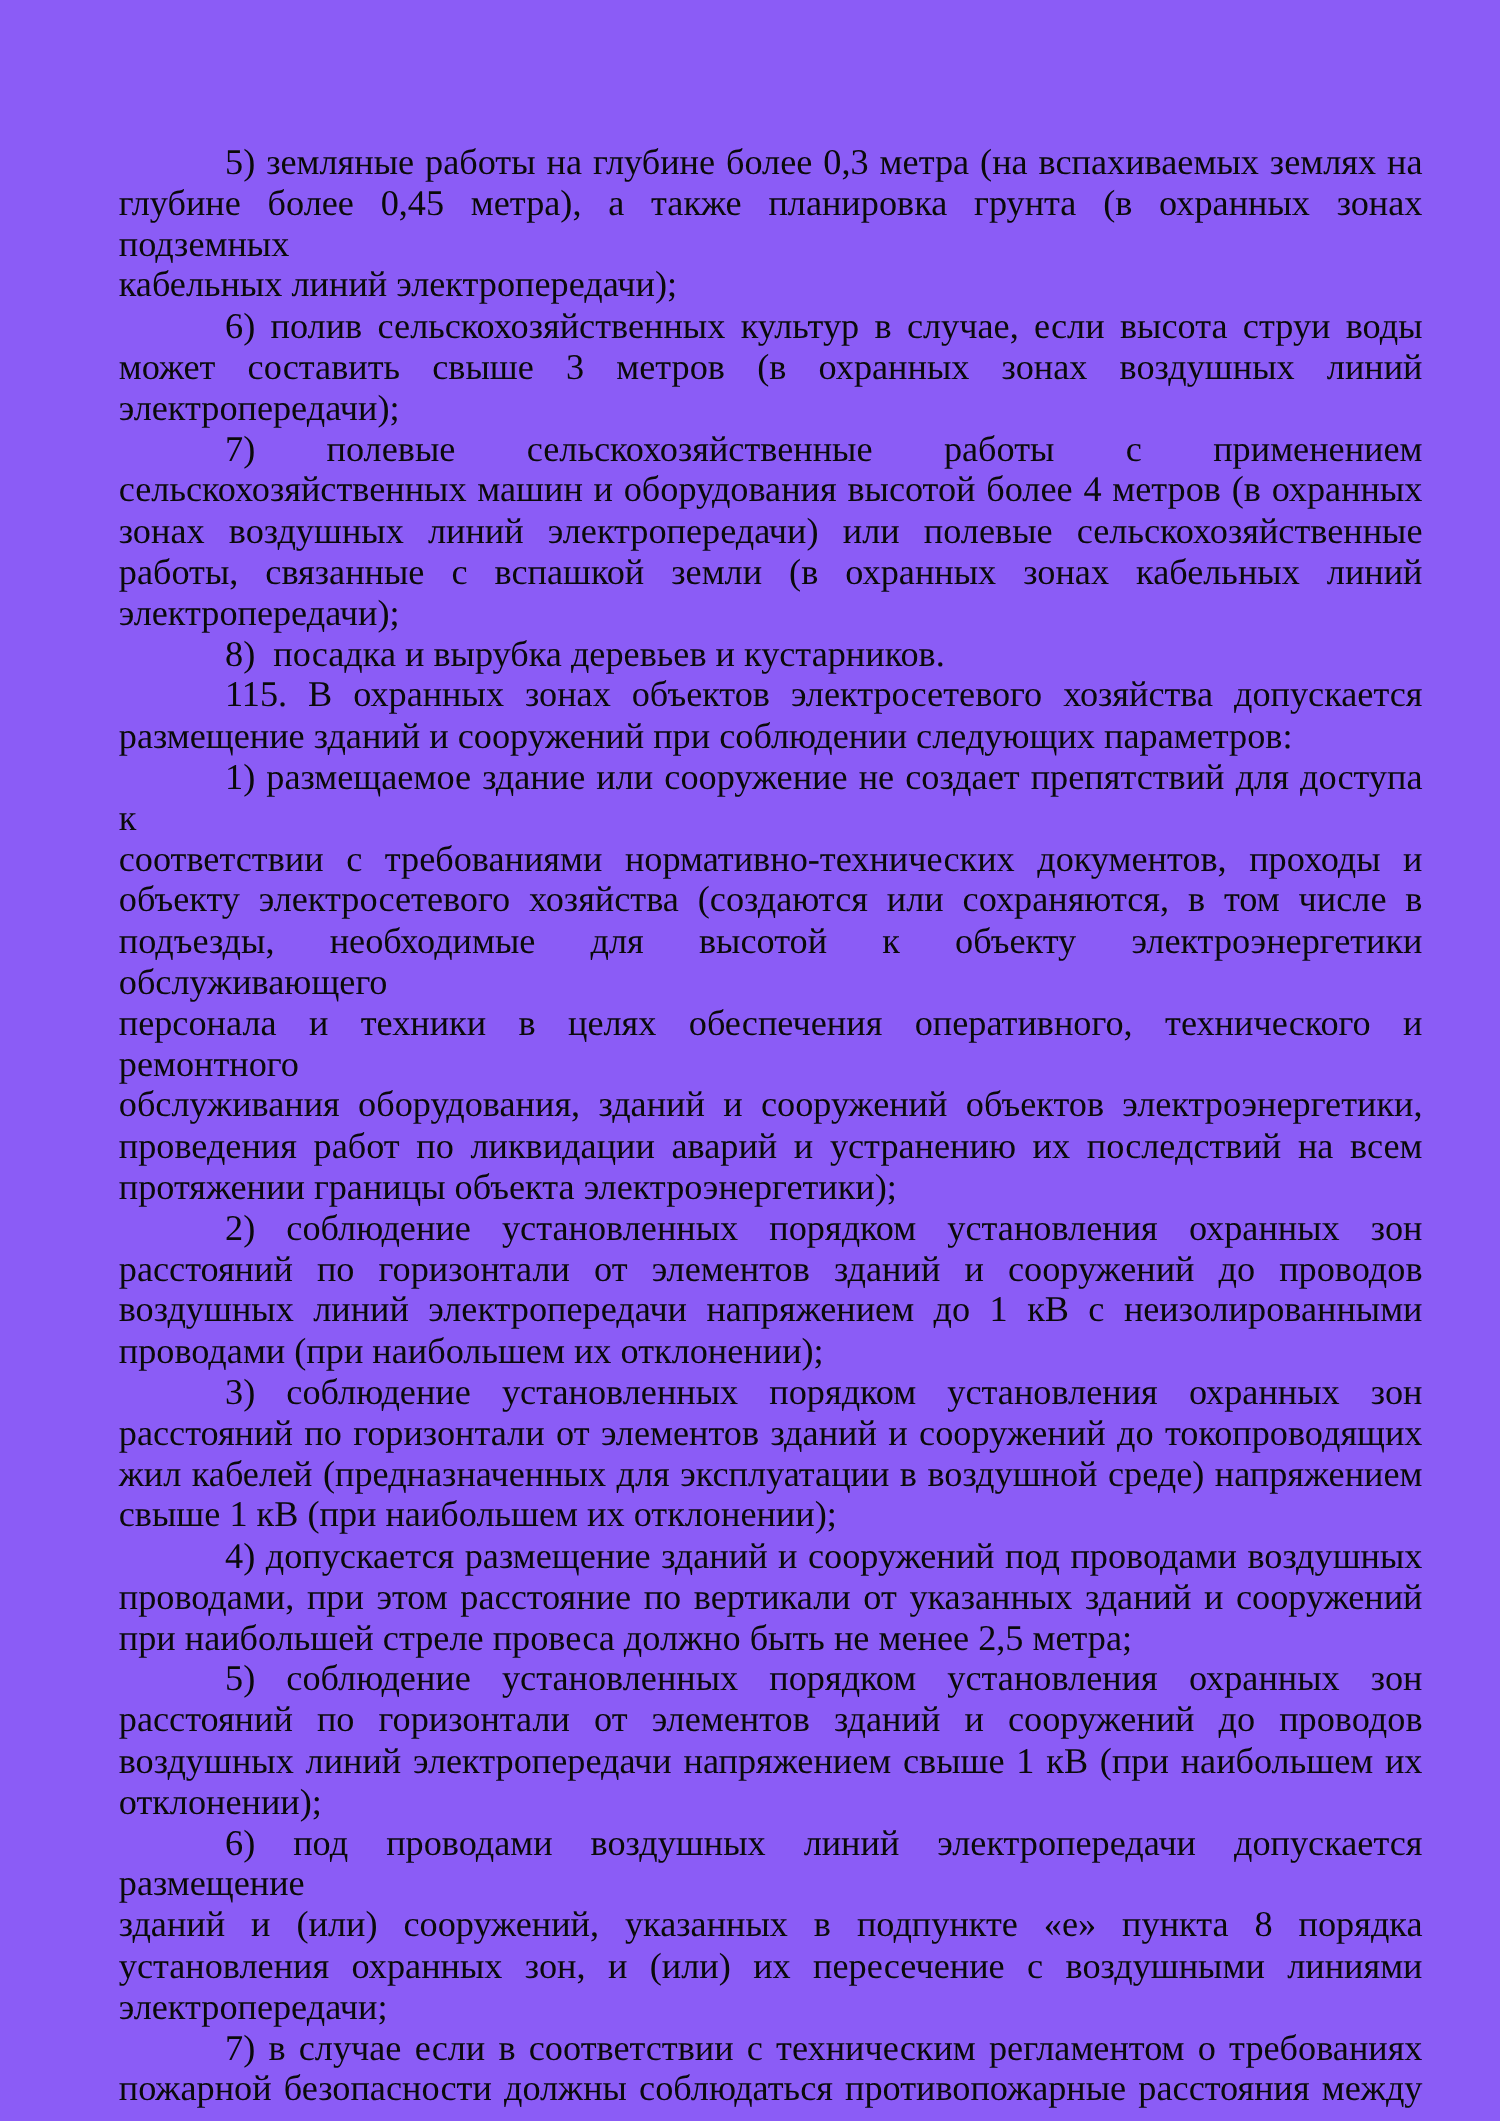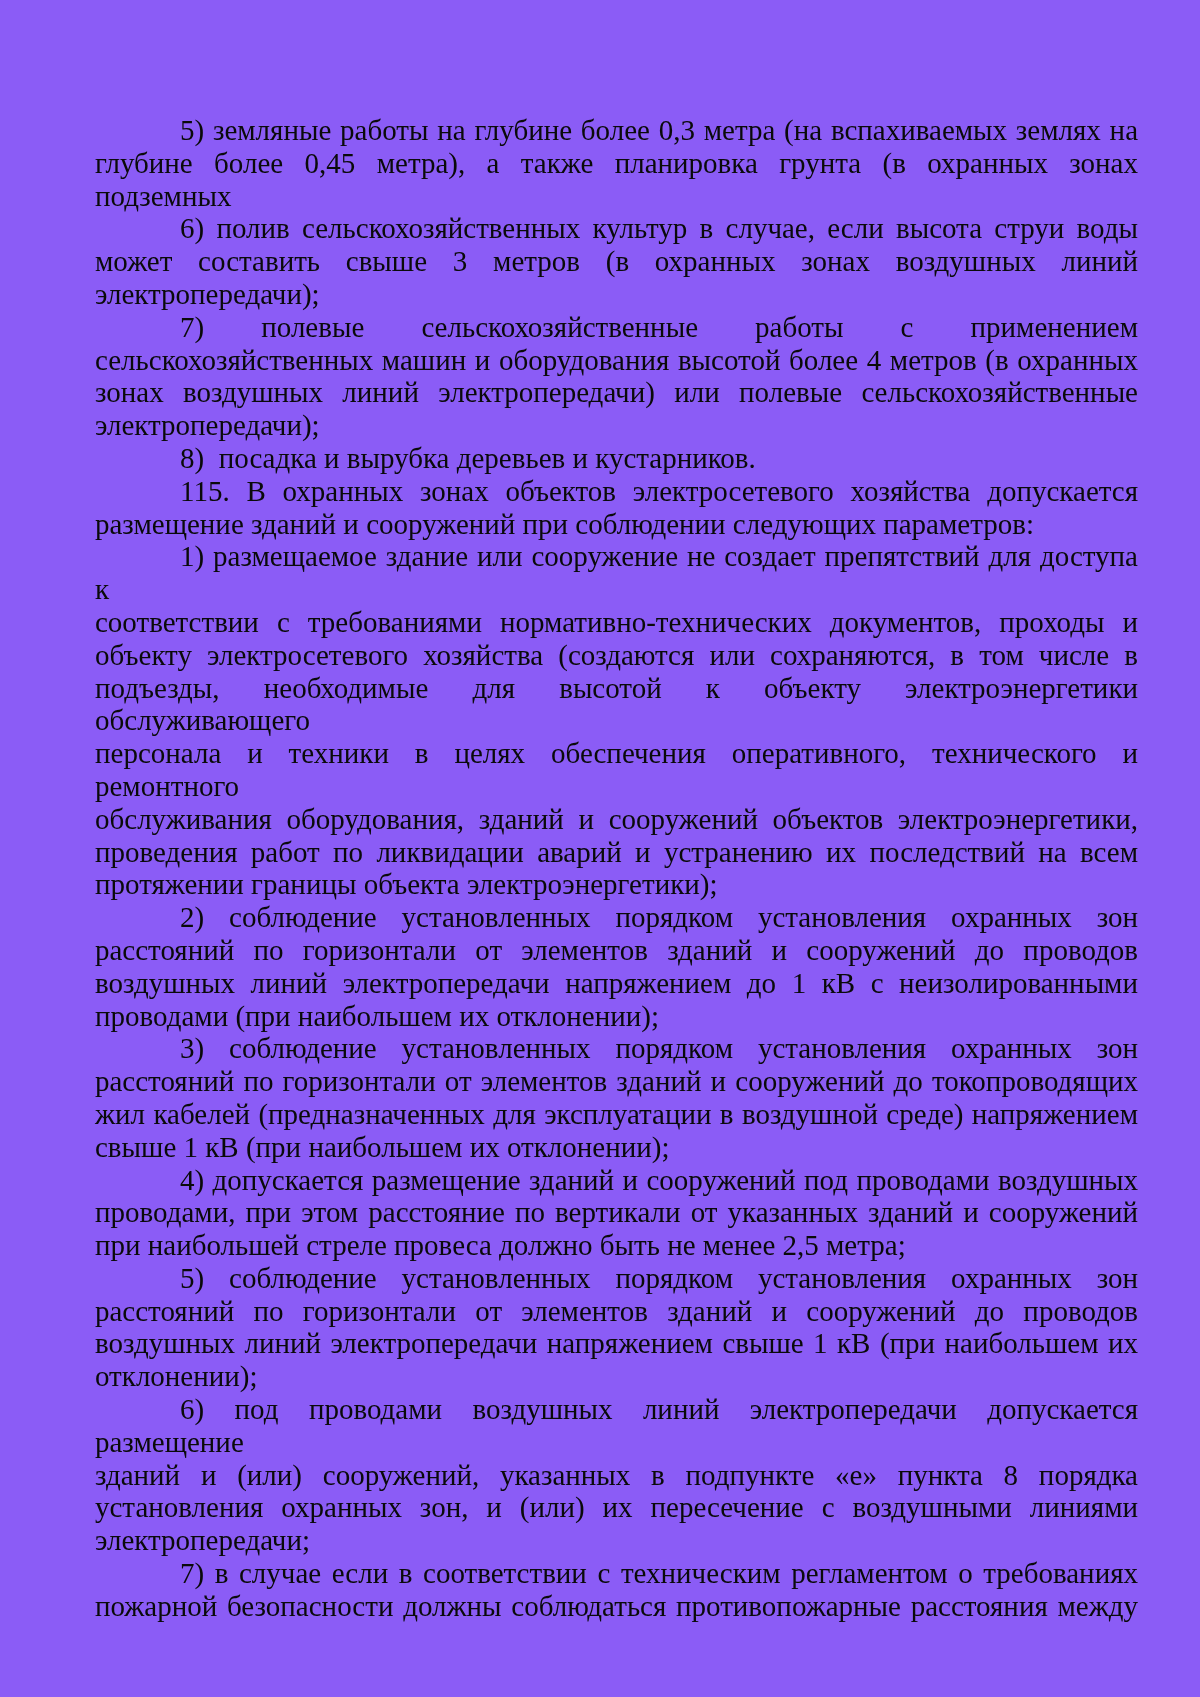--- a/index.html
+++ b/index.html
@@ -43,30 +43,32 @@
   }
 </style>
 </head>
 <body>
 
 <div class="page">
   <div class="text-block" id="doc-text">
       <div class="paragraph">
         <div class="line first">5) земляные работы на глубине более 0,3 метра (на вспахиваемых землях на</div>
         <div class="line">глубине более 0,45 метра), а также планировка грунта (в охранных зонах подземных</div>
+        <div class="line end">кабельных линий электропередачи);</div>
       </div>
       <div class="paragraph">
         <div class="line first">6) полив сельскохозяйственных культур в случае, если высота струи воды</div>
         <div class="line">может составить свыше 3 метров (в охранных зонах воздушных линий</div>
         <div class="line end">электропередачи);</div>
       </div>
       <div class="paragraph">
         <div class="line first">7) полевые сельскохозяйственные работы с применением</div>
         <div class="line">сельскохозяйственных машин и оборудования высотой более 4 метров (в охранных</div>
         <div class="line">зонах воздушных линий электропередачи) или полевые сельскохозяйственные</div>
+        <div class="line">работы, связанные с вспашкой земли (в охранных зонах кабельных линий</div>
         <div class="line end">электропередачи);</div>
       </div>
       <div class="paragraph">
         <div class="line first end">8)&nbsp; посадка и вырубка деревьев и кустарников.</div>
       </div>
       <div class="paragraph">
         <div class="line first">115. В охранных зонах объектов электросетевого хозяйства допускается</div>
         <div class="line end">размещение зданий и сооружений при соблюдении следующих параметров:</div>
       </div>
       <div class="paragraph">

